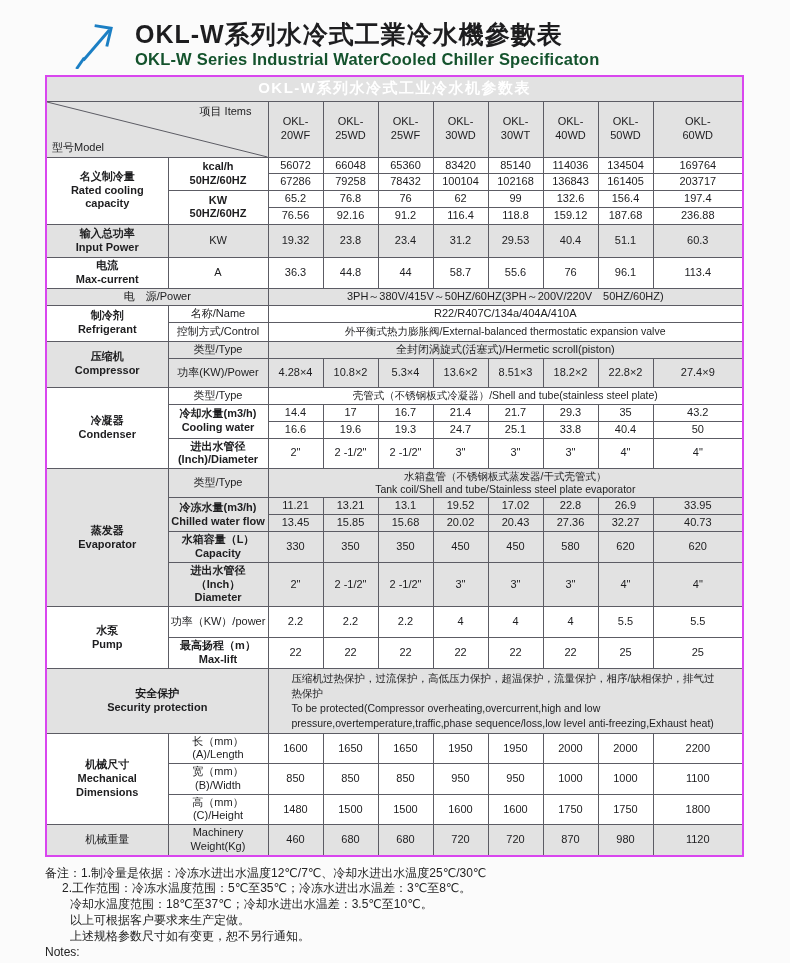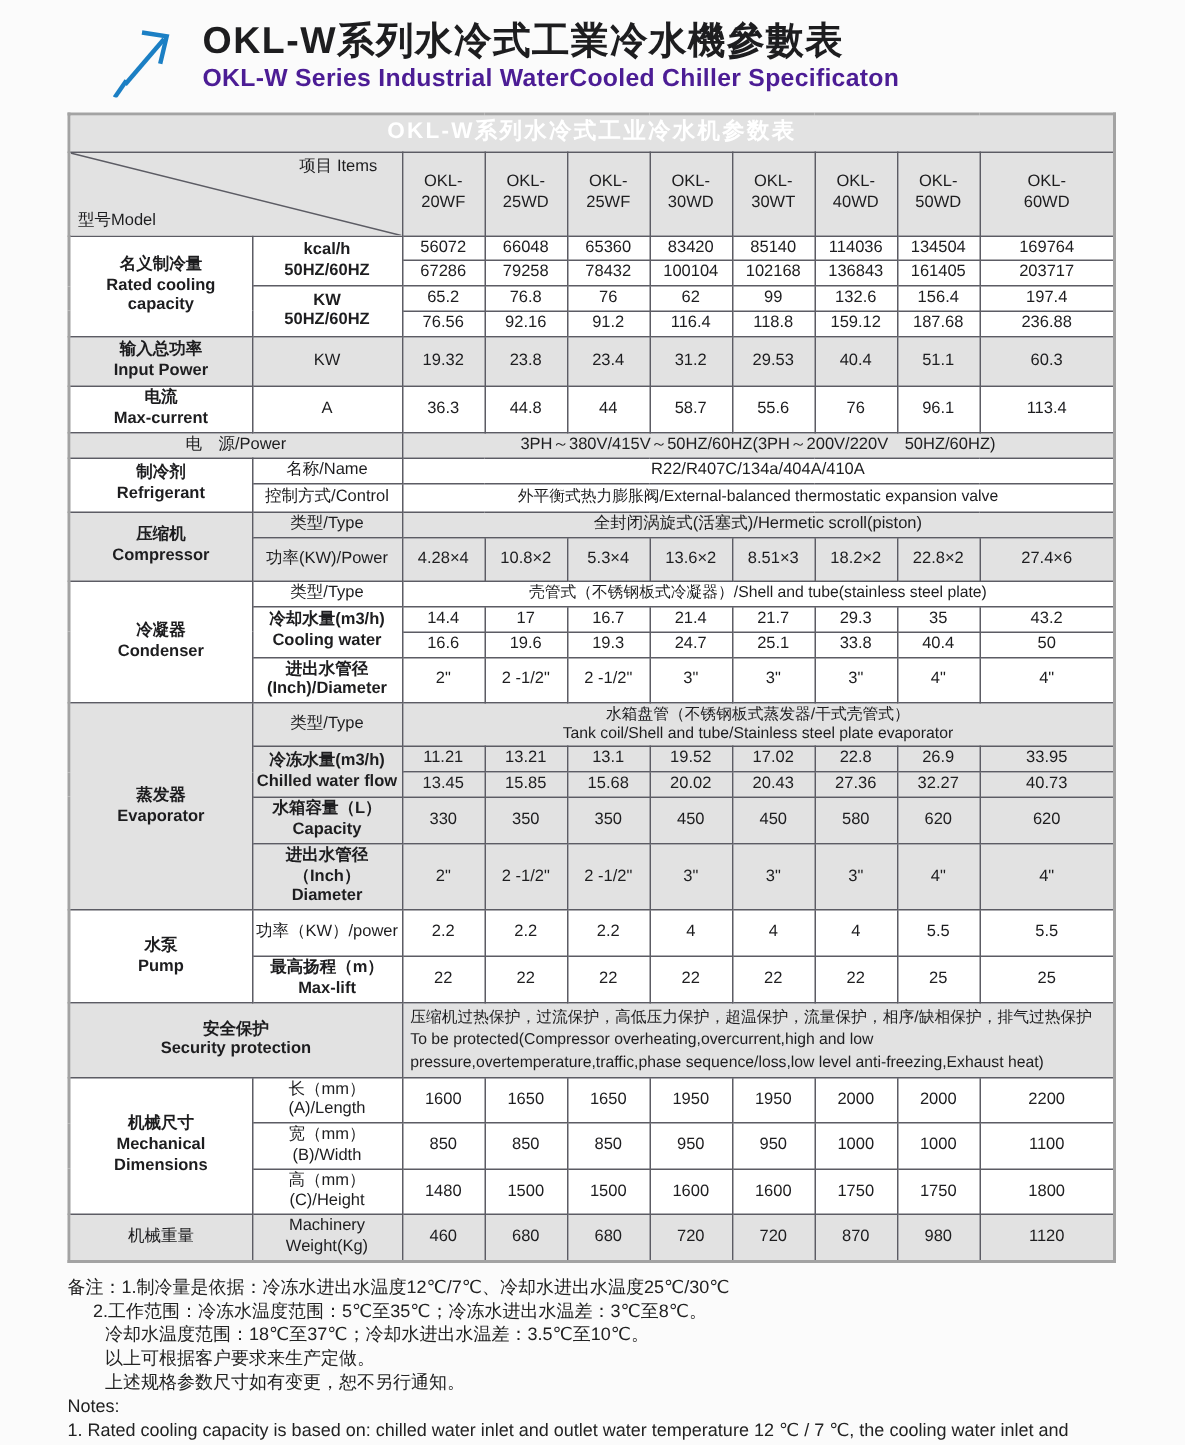--- a/index.html
+++ b/index.html
@@ -1,44 +1,44 @@
 <!DOCTYPE html>
 <html><head>
 <meta charset="utf-8">
 <style>
   html,body{margin:0;padding:0;}
   body{width:790px;height:963px;background:#fbfbfb;font-family:"Liberation Sans","DejaVu Sans",sans-serif;color:#1d1d1f;overflow:hidden;}
   .page{padding:5px 45px 0 45px;}
 
   
-  .titlebar{display:flex;align-items:center;gap:10px;margin-left:28px;height:64px;}
+  .titlebar{display:flex;align-items:flex-end;gap:10px;margin-left:28px;height:64px;}
   .arrow-svg{width:52px;height:52px;margin-top:3px;flex:0 0 auto;}
   .title-zh{font-size:25px;font-weight:700;line-height:1.1;letter-spacing:1px;margin:2px 0 0 0;}
-  .title-en{font-size:16.5px;font-weight:700;color:#4c1d95;margin-top:2px;letter-spacing:.2px;}
+  .title-en{font-size:16.5px;font-weight:700;color:#14532d;margin-top:2px;letter-spacing:.2px;}
 
   
-  table.spec{border-collapse:collapse;table-layout:fixed;width:648px;margin-top:6px;border:2px solid #a3a3a3;}
+  table.spec{border-collapse:collapse;table-layout:fixed;width:648px;margin-top:6px;border:2px solid #d946ef;}
   .spec td{border:1px solid #5C5C64;text-align:center;vertical-align:middle;font-size:11px;padding:1px 2px;line-height:1.25;overflow:hidden;}
   tr.g>td{background:#E2E2E2;}
   tr.w>td{background:#ffffff;}
   tr.sub>td{border-top-color:#8d8d93;}
   td.cyan{background:#29ABE2;color:#fff;font-weight:700;font-size:15px;letter-spacing:1.5px;}
   .hcyan{height:25px}.hmodels{height:31px}
   .r15{height:15px}.r16{height:16px}.r17{height:17px}.r19{height:19px}.r23{height:23px}.r24{height:24px}
   .r29{height:29px}.r31{height:31px}.r33{height:33px}.r34{height:33px}.r48{height:48px}
 
   td.corner{position:relative;padding:0;}
   td.corner svg{position:absolute;top:0;left:0;width:100%;height:100%;}
   .corner-model{position:absolute;left:5px;bottom:2px;font-size:11px;margin-top:20px;}
   .corner-items{position:absolute;right:16px;top:3px;font-size:11px;}
   tr.models td{font-size:11px;white-space:pre-line;}
 
   td.cat div,td.item div{display:block;font-weight:bold;}
   td.longtext{font-size:10.5px;margin-top:32px;}
-  td.sec-text{text-align:left;padding:2px 5px;font-size:10.5px;line-height:1.42;}
+  td.sec-text{text-align:left;padding:2px 23px;font-size:10.5px;line-height:1.42;}
 
   
   .notes{margin-top:9px;font-size:12px;line-height:1.32;color:#222;}
   .note{white-space:normal;}
   .ind1{padding-left:17px}
   .ind2{padding-left:25px}
 </style>
 </head>
 <body>
 
@@ -215,21 +215,21 @@
       </tr>
       <tr class="g r29">
         <td class="item">功率(KW)/Power</td>
       <td>4.28×4</td>
           <td>10.8×2</td>
           <td>5.3×4</td>
           <td>13.6×2</td>
           <td>8.51×3</td>
           <td>18.2×2</td>
           <td>22.8×2</td>
-          <td>27.4×6</td>
+          <td>27.4×9</td>
         </tr>
 
       <tr class="w r17">
         <td class="cat" rowspan="4">
           <div>冷凝器</div>
           <div>Condenser</div>
         </td>
         <td class="item">类型/Type</td>
         <td colspan="8" class="longtext">壳管式（不锈钢板式冷凝器）/Shell and tube(stainless steel plate)</td>
       </tr>

